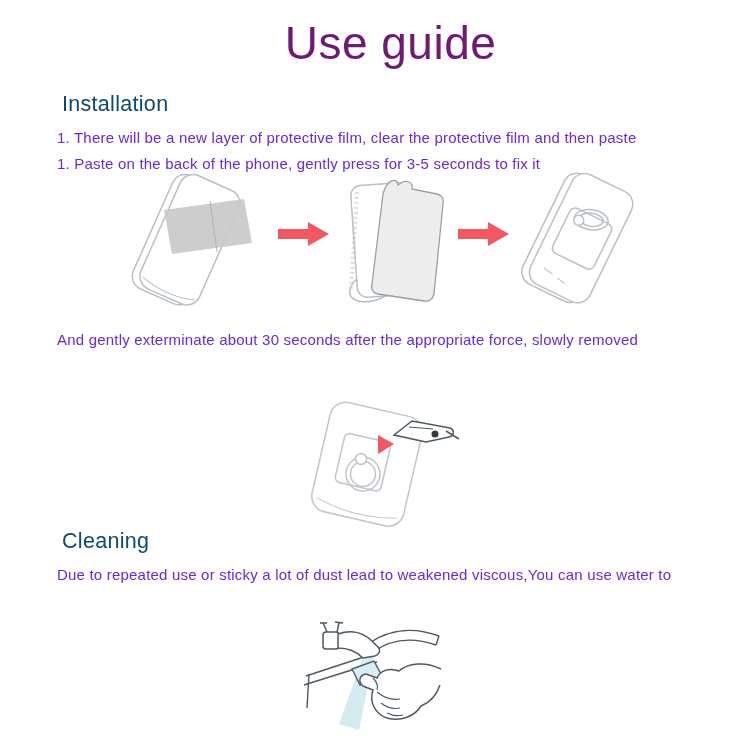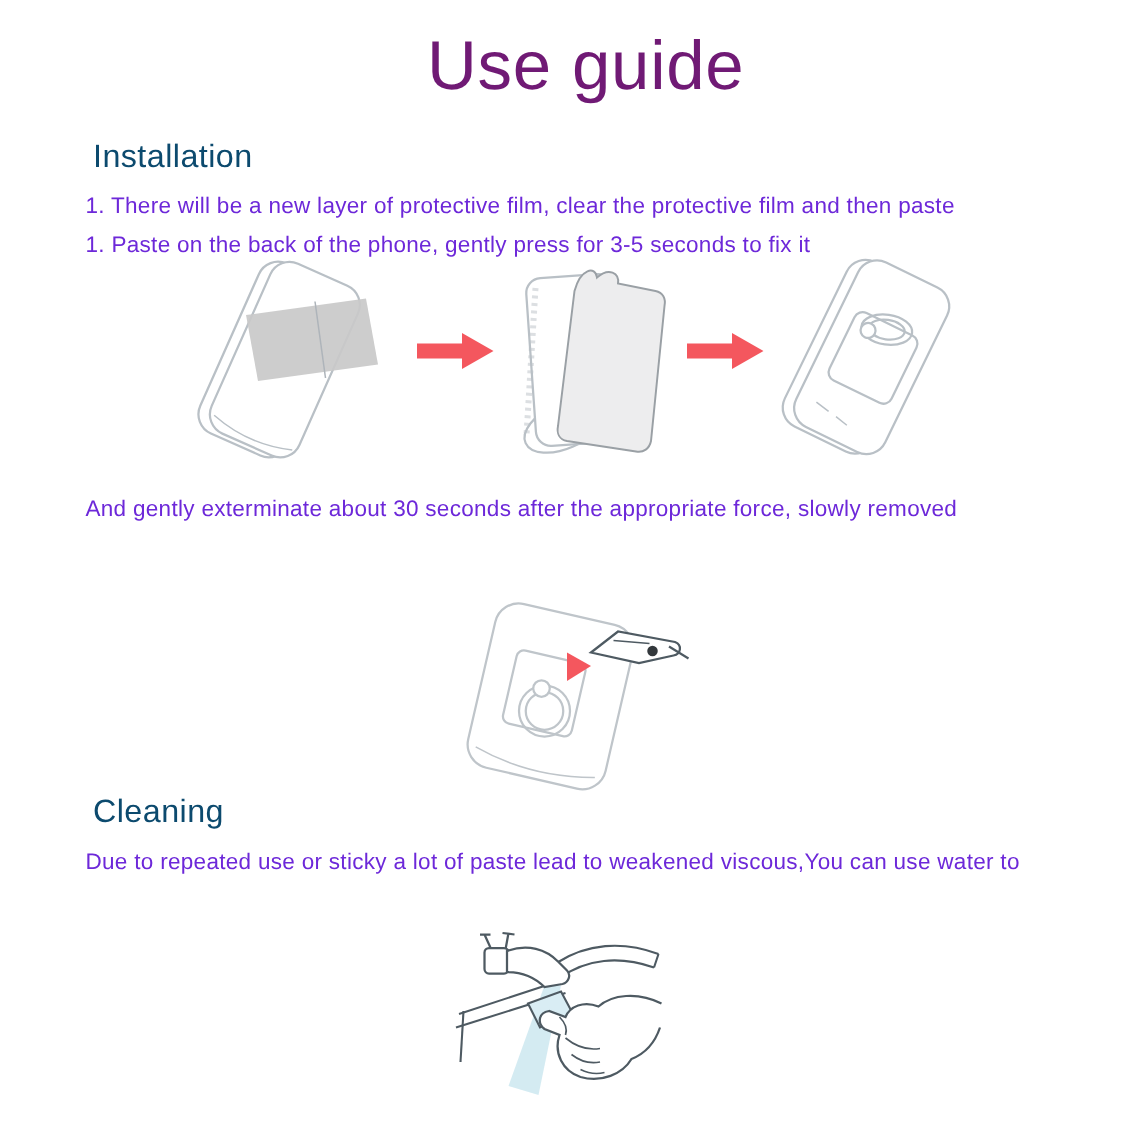--- a/index.html
+++ b/index.html
@@ -117,21 +117,21 @@
         <path d="M88 31 L106 17 L144 24 C149 26 148 32 143 33 L120 38 Z"></path>
         <path d="M103 23 L127 25" stroke-width="1" fill="none"></path>
         <path d="M140 27 L153 35" fill="none"></path>
         <circle cx="129" cy="30" r="3.5" fill="#33383c" stroke="none"></circle>
       </g>
     </svg>
   </div>
 
   <section class="section" id="sec-cleaning">
     <h2>Cleaning</h2>
-    <p class="body-line">Due to repeated use or sticky a lot of paste lead to weakened viscous,You can use water to</p>
+    <p class="body-line">Due to repeated use or sticky a lot of dust lead to weakened viscous,You can use water to</p>
   </section>
 
   <div class="illus" id="fig-rinse">
     <svg width="145" height="125" viewBox="0 0 145 125">
 
       <g stroke="#4e5a62" stroke-width="1.4" fill="none">
         <path d="M3 64 L70 42"></path>
         <path d="M1 73 L74 50"></path>
         <path d="M6 62 L4 96"></path>
       </g>

